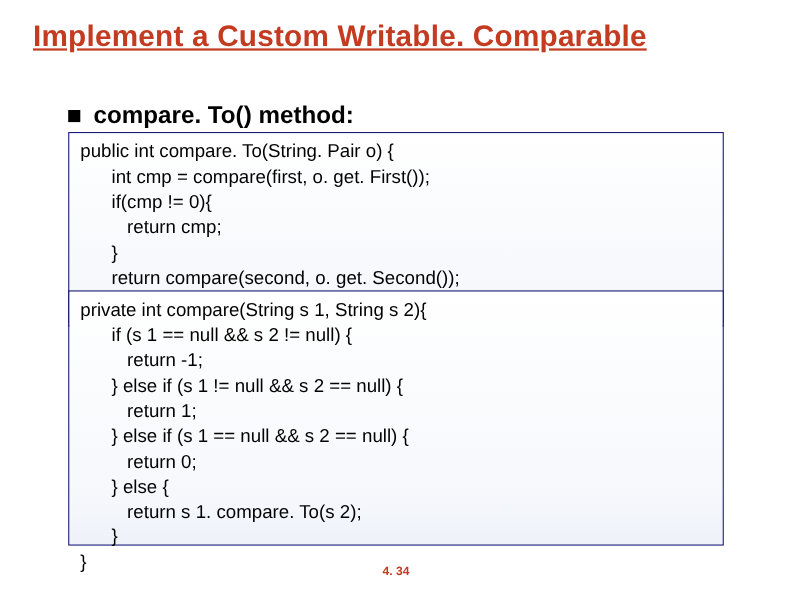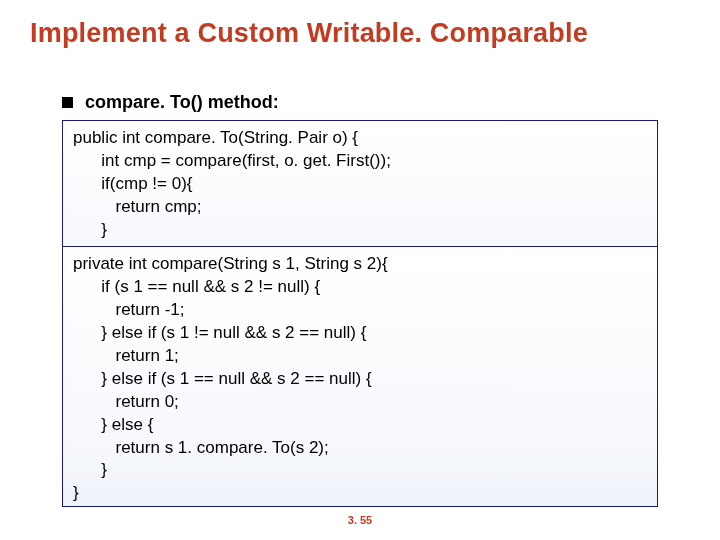--- a/index.html
+++ b/index.html
@@ -19,37 +19,38 @@
   }
   .title {
     position: absolute;
     top: 18px;
     left: 30px;
     right: 20px;
     font-size: 27px;
     font-weight: bold;
     color: #c33b21;
     letter-spacing: 0.2px;
+    text-decoration: underline;
   }
   .bullet-row {
     position: absolute;
     top: 92px;
     left: 62px;
     display: flex;
     align-items: center;
   }
   .bullet-sq {
     width: 11px;
     height: 11px;
     background: #000;
     margin-right: 12px;
     flex: 0 0 auto;
   }
   .bullet-text {
-    font-size: 18px;
+    font-size: 22px;
     font-weight: bold;
     color: #000;
   }
   .code-box {
     position: absolute;
     left: 62px;
     top: 120px;
     width: 596px;
     border: 1px solid #1a1a7a;
     background: linear-gradient(#ffffff, #f6f8fc 80%, #eef2f9);
@@ -58,22 +59,22 @@
   }
   .code-box pre {
     margin: 0;
     font-family: Arial, Helvetica, sans-serif;
     font-size: 17px;
     line-height: 1.35;
     white-space: pre;
     color: #000;
   }
   .code-box.second {
-    top: 246px;
-    height: 261px;
+    top: 264px;
+    height: 232px;
   }
   .page-num {
     position: absolute;
     bottom: 14px;
     left: 0;
     width: 100%;
     text-align: center;
     font-size: 11px;
     font-weight: bold;
     color: #c33b21;
@@ -108,15 +109,15 @@
       } else if (s 1 != null &amp;&amp; s 2 == null) {
          return 1;
       } else if (s 1 == null &amp;&amp; s 2 == null) {
          return 0;
       } else {
          return s 1. compare. To(s 2);
       }
 }</pre>
   </div>
 
-  <div class="page-num">3. 55</div>
+  <div class="page-num">4. 34</div>
 
 </div>
 
 </body></html>

